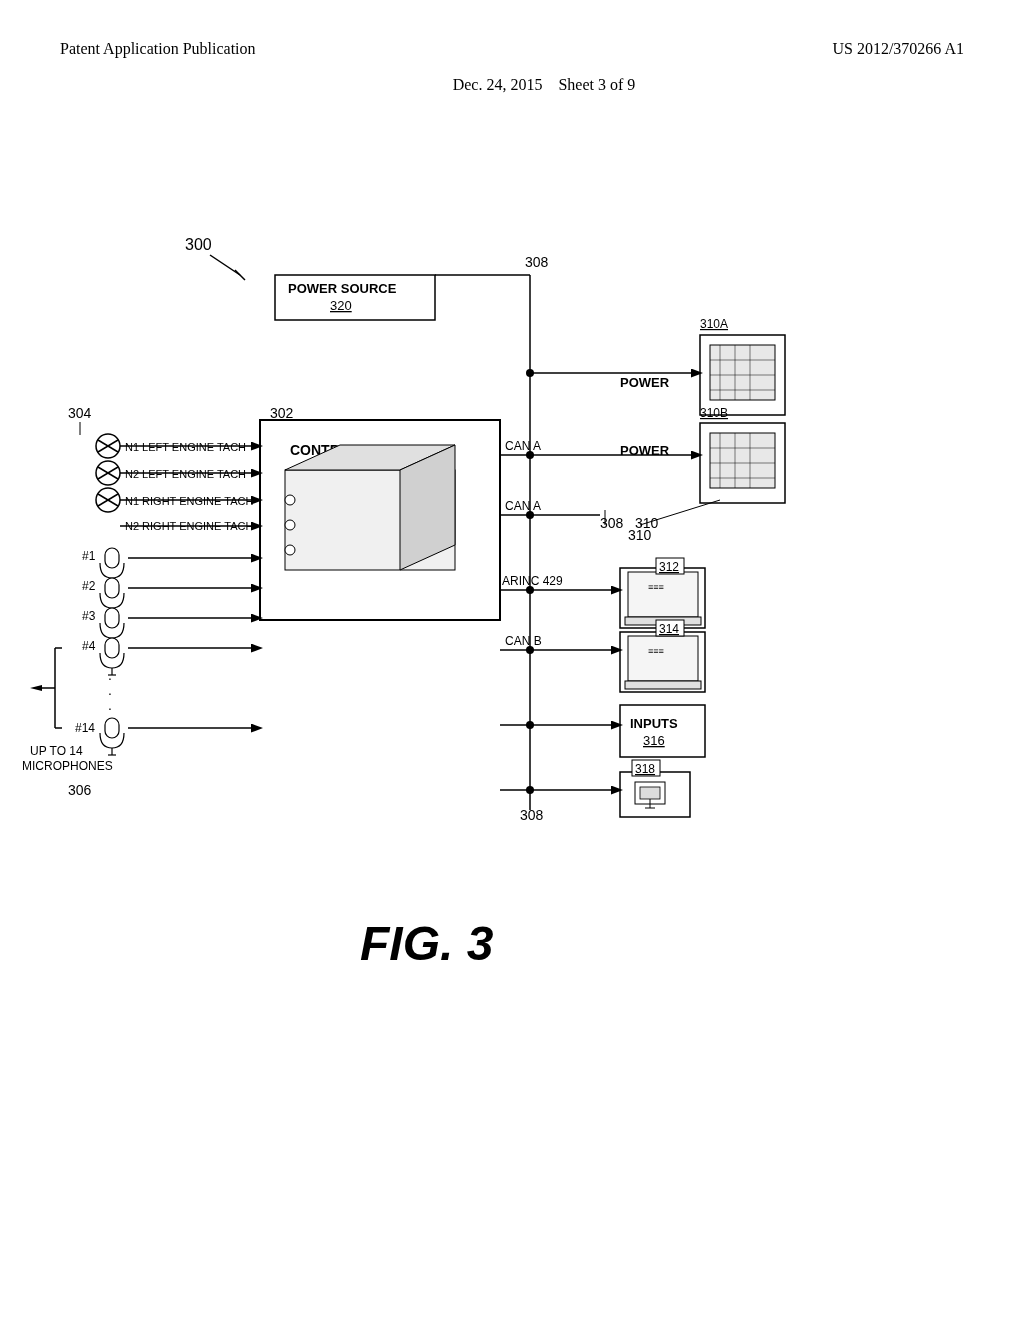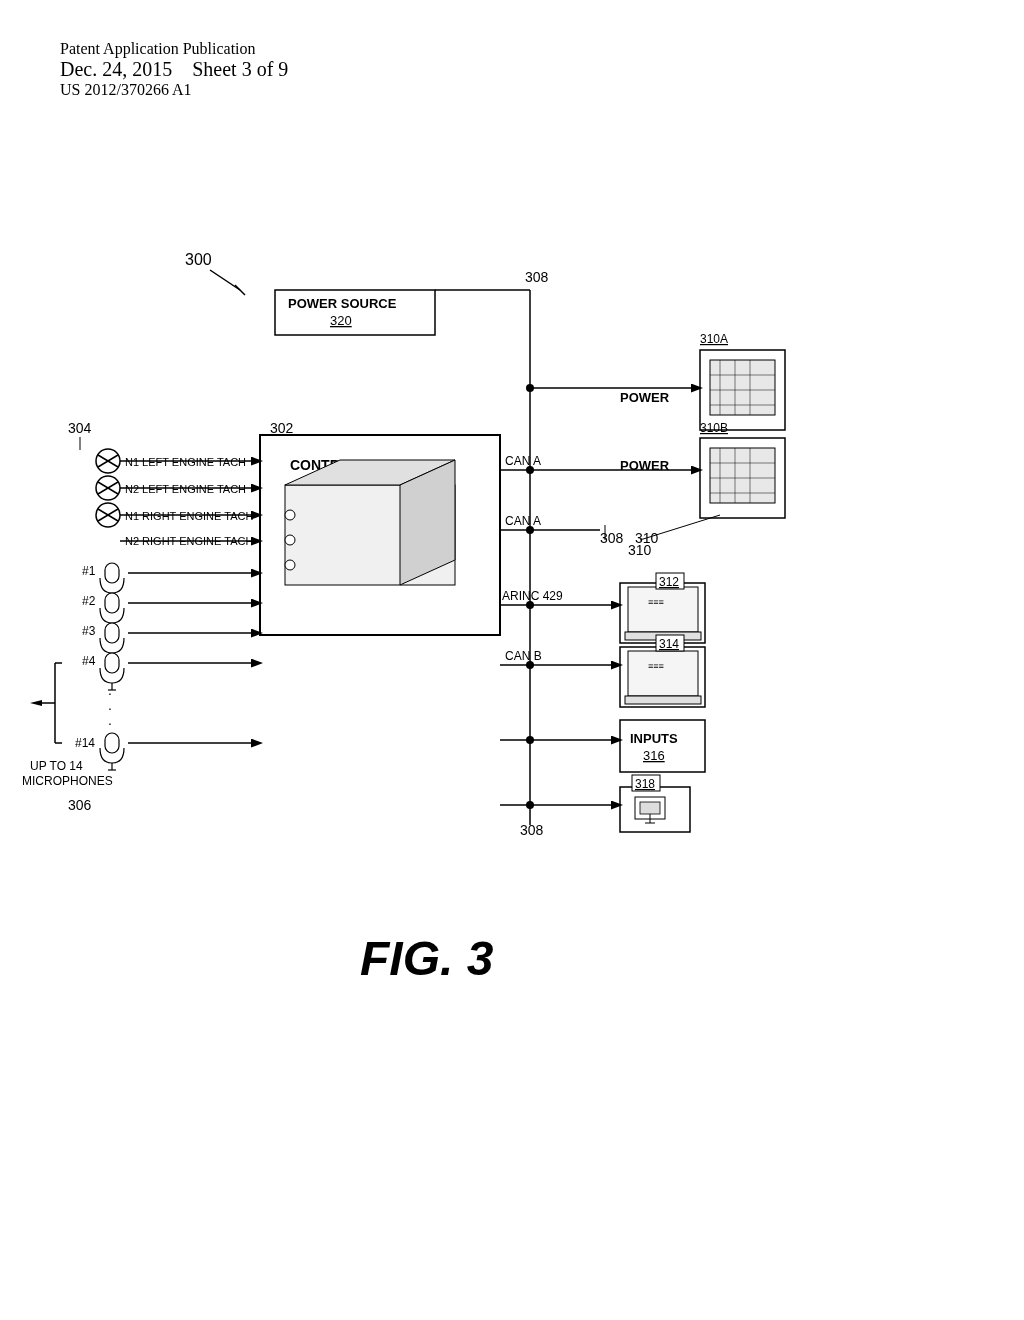--- a/index.html
+++ b/index.html
@@ -11,31 +11,31 @@
       position: relative;
       overflow: hidden;
     }
 
     
     .header {
       display: flex;
       justify-content: space-between;
       align-items: flex-start;
       padding: 40px 60px 0 60px;
-      flex-direction: column;
     }
     .header-center {
-      font-size: 20px;
+      font-size: 16px;
       text-align: center;
+      margin-top: 36px;
     }
 
     
     .diagram-area {
       position: absolute;
-      top: 175px;
+      top: 160px;
       left: 0;
       width: 1024px;
       height: 950px;
     }
 
     svg {
       position: absolute;
       top: 0;
       left: 0;
       width: 100%;

